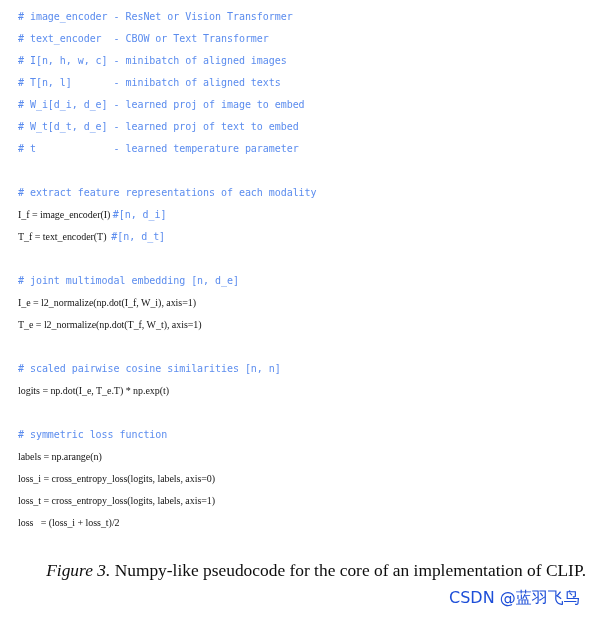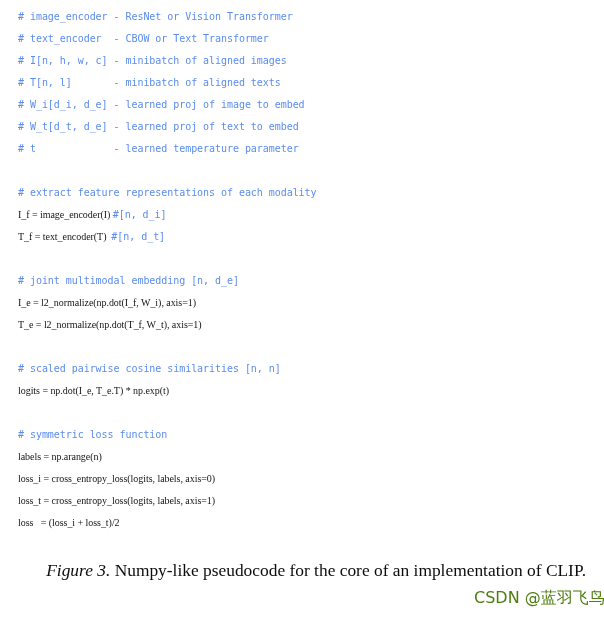--- a/index.html
+++ b/index.html
@@ -63,26 +63,26 @@
     color: #0d0d0d;
     text-align: right;
   }
   .caption .fig-label {
     font-style: italic;
   }
 
   
   .watermark {
     position: absolute;
-    left: 474px;
+    left: 449px;
     top: 588px;
     font-family: "DejaVu Sans", "Liberation Sans", sans-serif;
     font-size: 16px;
     line-height: 20px;
-    color: #4d7c0f;
+    color: #1d4ed8;
     white-space: pre;
     user-select: none;
   }
 </style>
 </head>
 <body>
 
 <div id="figure-root">
 
   <div class="code-block" id="code-block"><div class="code-line"><span class="cmt"># image_encoder - ResNet or Vision Transformer</span></div><div class="code-line"><span class="cmt"># text_encoder  - CBOW or Text Transformer</span></div><div class="code-line"><span class="cmt"># I[n, h, w, c] - minibatch of aligned images</span></div><div class="code-line"><span class="cmt"># T[n, l]       - minibatch of aligned texts</span></div><div class="code-line"><span class="cmt"># W_i[d_i, d_e] - learned proj of image to embed</span></div><div class="code-line"><span class="cmt"># W_t[d_t, d_e] - learned proj of text to embed</span></div><div class="code-line"><span class="cmt"># t             - learned temperature parameter</span></div><div class="code-line blank">&nbsp;</div><div class="code-line"><span class="cmt"># extract feature representations of each modality</span></div><div class="code-line"><span class="src">I_f = image_encoder(I) </span><span class="cmt">#[n, d_i]</span></div><div class="code-line"><span class="src">T_f = text_encoder(T)  </span><span class="cmt">#[n, d_t]</span></div><div class="code-line blank">&nbsp;</div><div class="code-line"><span class="cmt"># joint multimodal embedding [n, d_e]</span></div><div class="code-line"><span class="src">I_e = l2_normalize(np.dot(I_f, W_i), axis=1)</span></div><div class="code-line"><span class="src">T_e = l2_normalize(np.dot(T_f, W_t), axis=1)</span></div><div class="code-line blank">&nbsp;</div><div class="code-line"><span class="cmt"># scaled pairwise cosine similarities [n, n]</span></div><div class="code-line"><span class="src">logits = np.dot(I_e, T_e.T) * np.exp(t)</span></div><div class="code-line blank">&nbsp;</div><div class="code-line"><span class="cmt"># symmetric loss function</span></div><div class="code-line"><span class="src">labels = np.arange(n)</span></div><div class="code-line"><span class="src">loss_i = cross_entropy_loss(logits, labels, axis=0)</span></div><div class="code-line"><span class="src">loss_t = cross_entropy_loss(logits, labels, axis=1)</span></div><div class="code-line"><span class="src">loss   = (loss_i + loss_t)/2</span></div></div>

